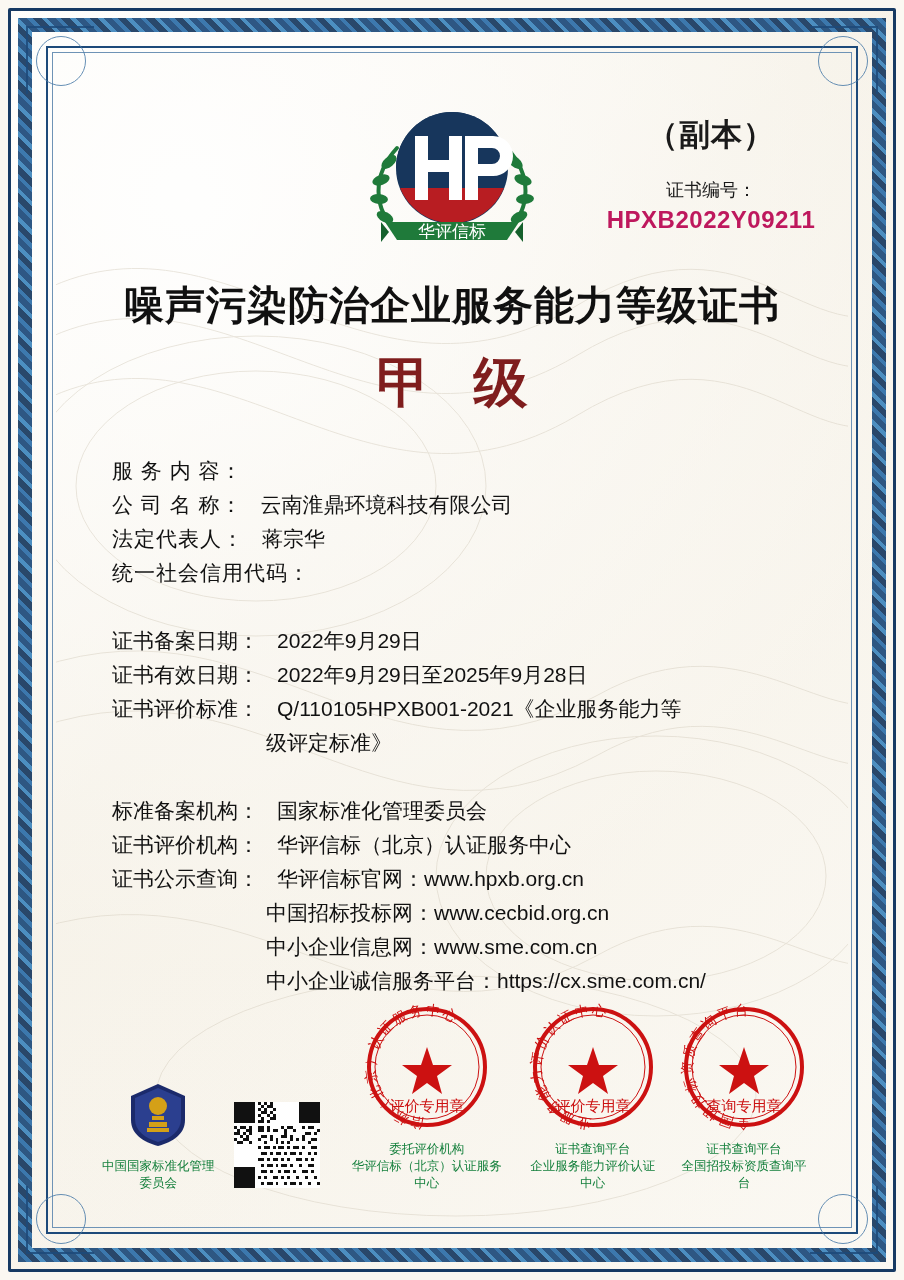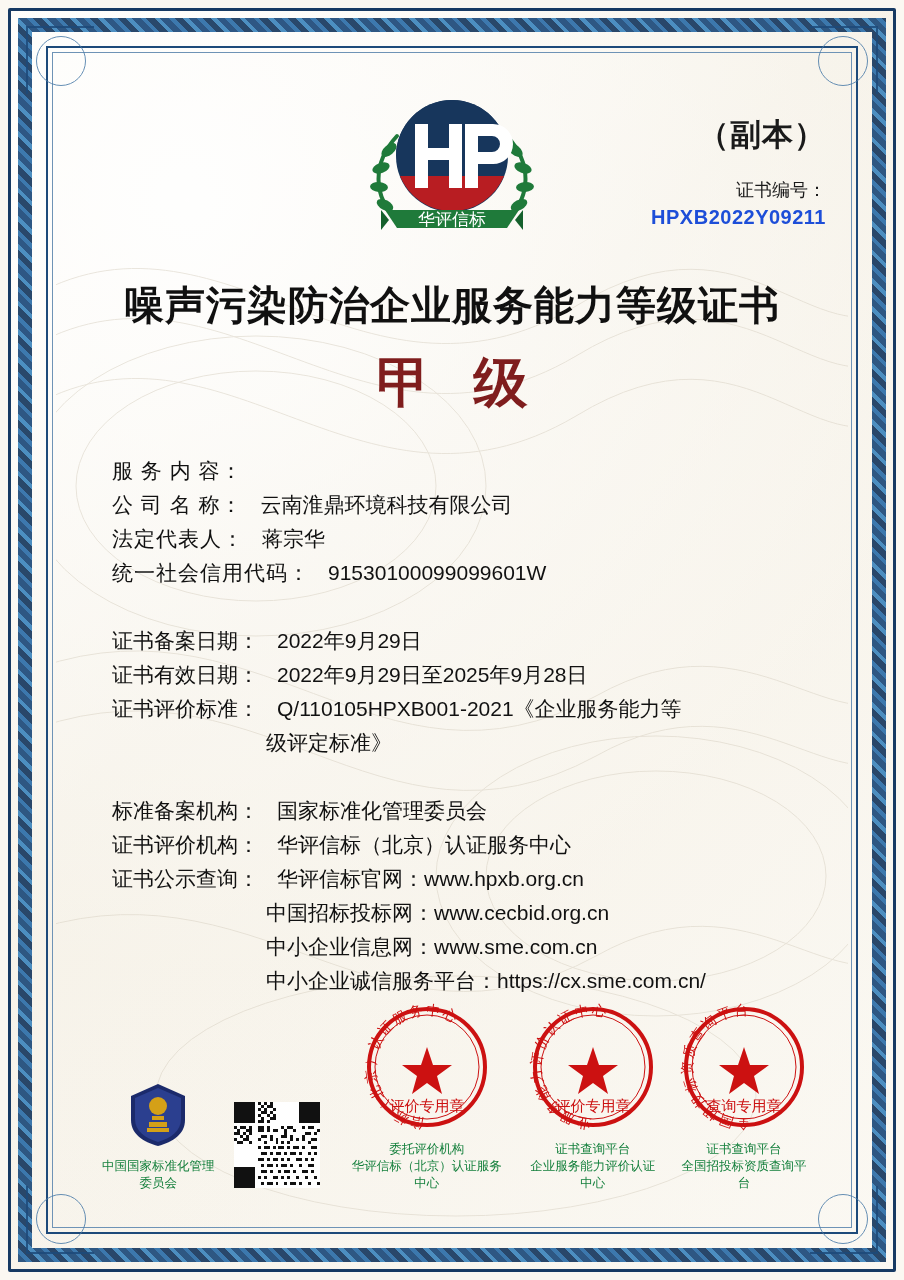--- a/index.html
+++ b/index.html
@@ -85,47 +85,47 @@
   }
 
   .head {
     position: relative;
     height: 200px;
   }
   .emblem {
     position: absolute;
     left: 50%;
     transform: translateX(-50%);
-    top: 18px;
+    top: 30px;
     width: 230px;
     height: 175px;
   }
   .copy-block {
     position: absolute;
     right: 8px;
     top: 48px;
-    text-align: right;
+    text-align: center;
     width: 230px;
   }
   .copy-title {
     font-size: 31px;
     font-weight: bold;
     color: #1a1a1a;
     letter-spacing: 1px;
     margin-bottom: 22px;
   }
   .cert-no-label {
     font-size: 18px;
     color: #1a1a1a;
     margin-bottom: 4px;
   }
   .cert-no-value {
-    font-size: 20px;
+    font-size: 24px;
     font-weight: bold;
-    color: #1d4ed8;
+    color: #be185d;
     letter-spacing: .5px;
   }
 
   .main-title {
     margin-top: 12px;
     text-align: center;
     font-size: 40px;
     font-weight: bold;
     letter-spacing: 1px;
     color: #101010;
@@ -277,21 +277,20 @@
       <div class="row">
         <span class="k k-sp1">公 司 名 称：</span>
         <span class="v">云南淮鼎环境科技有限公司</span>
       </div>
       <div class="row">
         <span class="k k-sp1">法定代表人：</span>
         <span class="v">蒋宗华</span>
       </div>
       <div class="row">
         <span class="k k-sp1">统一社会信用代码：</span>
-        <span class="v">91530100099099601W</span>
       </div>
     </div>
 
     <div class="info-block second">
       <div class="row">
         <span class="k">证书备案日期：</span>
         <span class="v">2022年9月29日</span>
       </div>
       <div class="row">
         <span class="k">证书有效日期：</span>

